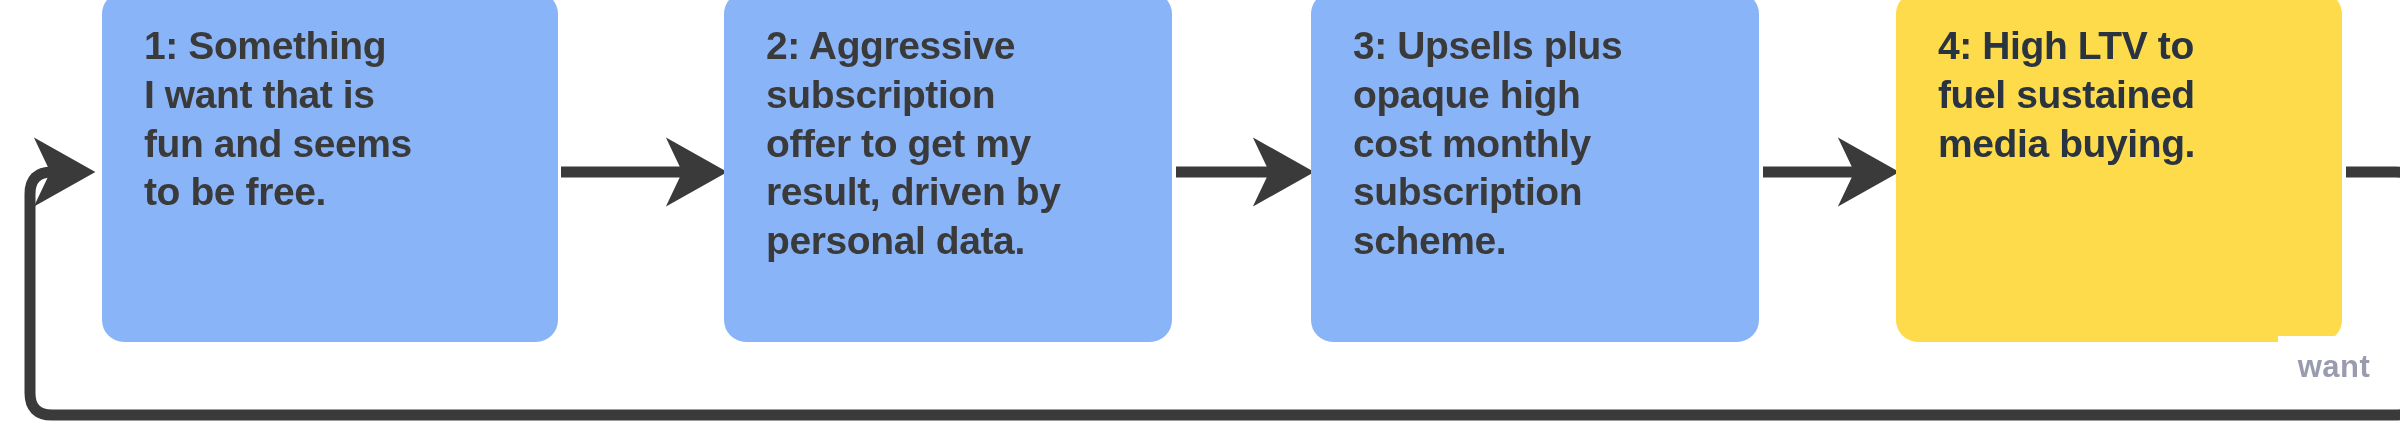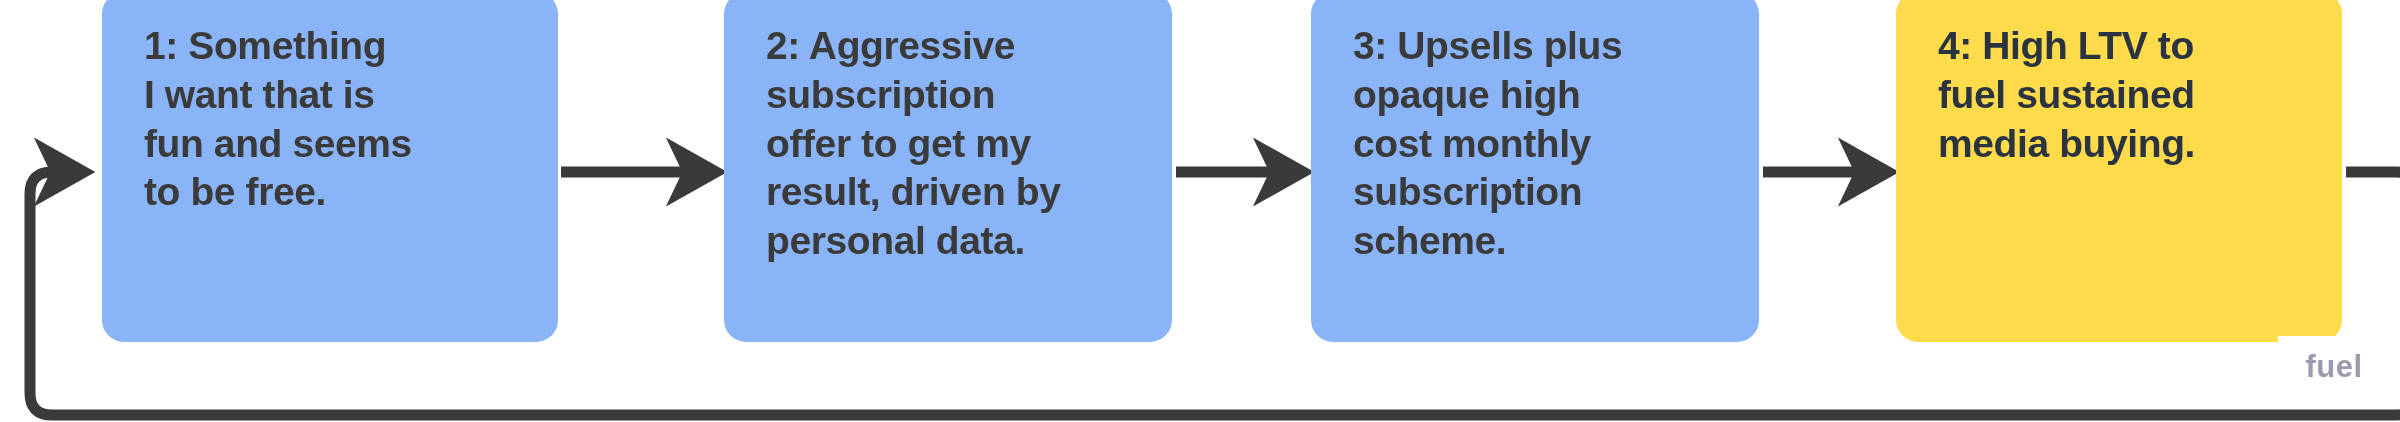--- a/index.html
+++ b/index.html
@@ -135,16 +135,16 @@
 scheme.</p>
   </div>
 
   <div class="node node-4">
     <p class="node-text">4: High LTV to
 fuel sustained
 media buying.</p>
   </div>
 
   <div class="miro-watermark">
-    <span>fuel</span>
+    <span>want</span>
   </div>
 
 </div>
 
 </body></html>

